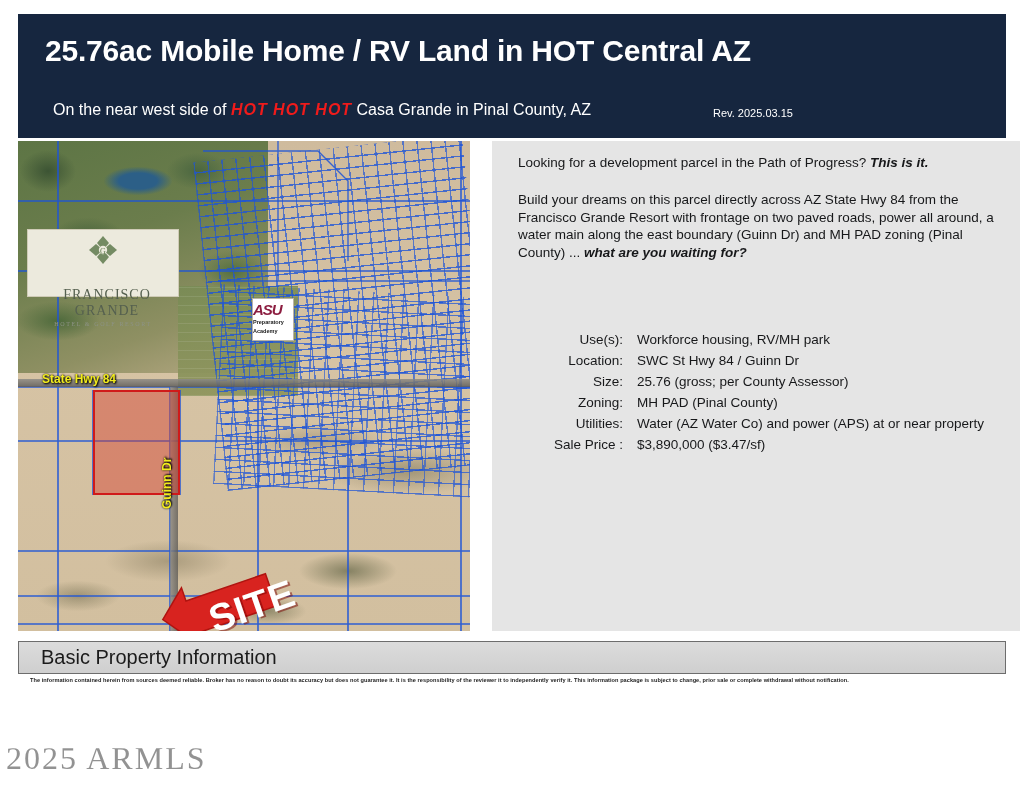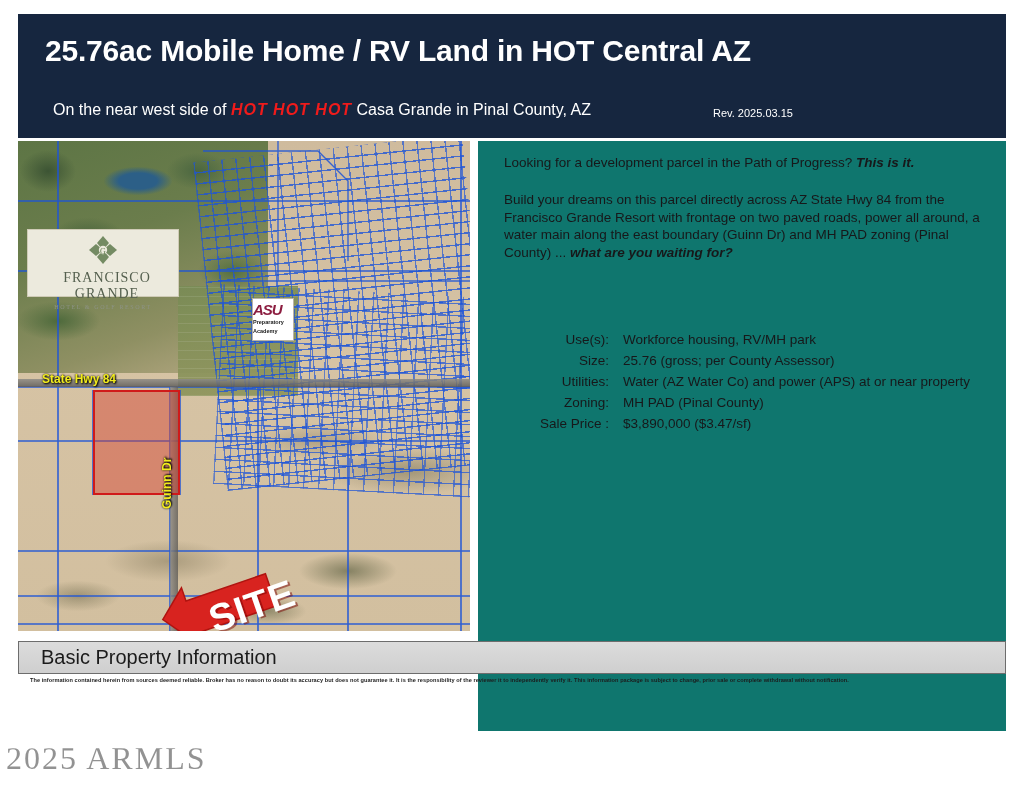--- a/index.html
+++ b/index.html
@@ -207,21 +207,21 @@
   }
   .fg-mark {
     margin: 5px auto 0;
     width: 30px; height: 30px;
   }
   .fg-name {
     font-family: "Liberation Serif", serif;
     font-size: 14px;
     letter-spacing: 1px;
     color: #55604f;
-    margin-top: 1px;
+    margin-top: 18px;
     padding-left: 8px;
   }
   .fg-sub {
     font-family: "Liberation Serif", serif;
     font-size: 6px;
     letter-spacing: 1.6px;
     color: #8d9385;
     margin-top: 2px;
   }
   .asu-logo {
@@ -246,25 +246,25 @@
     font-size: 5.5px;
     font-weight: bold;
     color: #1a1a1a;
     line-height: 7px;
     margin-top: 2px;
   }
 
   
   .panel {
     position: absolute;
-    left: 478px;
+    left: 492px;
     top: 141px;
     width: 528px;
-    height: 590px;
-    background: #0f766e;
+    height: 490px;
+    background: #e5e5e5;
   }
   .panel p {
     margin: 0;
     color: #17181a;
     font-size: 13.5px;
     line-height: 17.5px;
   }
   .para1 { position: absolute; left: 26px; top: 13px; width: 478px; }
   .para2 { position: absolute; left: 26px; top: 50px; width: 480px; }
   .para3 { position: absolute; left: 26px; top: 134px; width: 480px; }
@@ -428,30 +428,34 @@
     <span class="bold-i">what are you waiting for?</span>
   </p>
 
   <table class="specs">
     <tbody>
       <tr>
         <td class="k">Use(s):</td>
         <td>Workforce housing, RV/MH park</td>
       </tr>
       <tr>
+        <td class="k">Location:</td>
+        <td>SWC St Hwy 84 / Guinn Dr</td>
+      </tr>
+      <tr>
         <td class="k">Size:</td>
         <td>25.76 (gross;  per County Assessor)</td>
       </tr>
       <tr>
+        <td class="k">Zoning:</td>
+        <td>MH PAD (Pinal County)</td>
+      </tr>
+      <tr>
         <td class="k">Utilities:</td>
         <td>Water (AZ Water Co) and power (APS) at or near property</td>
-      </tr>
-      <tr>
-        <td class="k">Zoning:</td>
-        <td>MH PAD (Pinal County)</td>
       </tr>
       <tr>
         <td class="k">Sale Price :</td>
         <td>$3,890,000 ($3.47/sf)</td>
       </tr>
     </tbody>
   </table>
 </div>
 
 <div class="bpi-bar">

